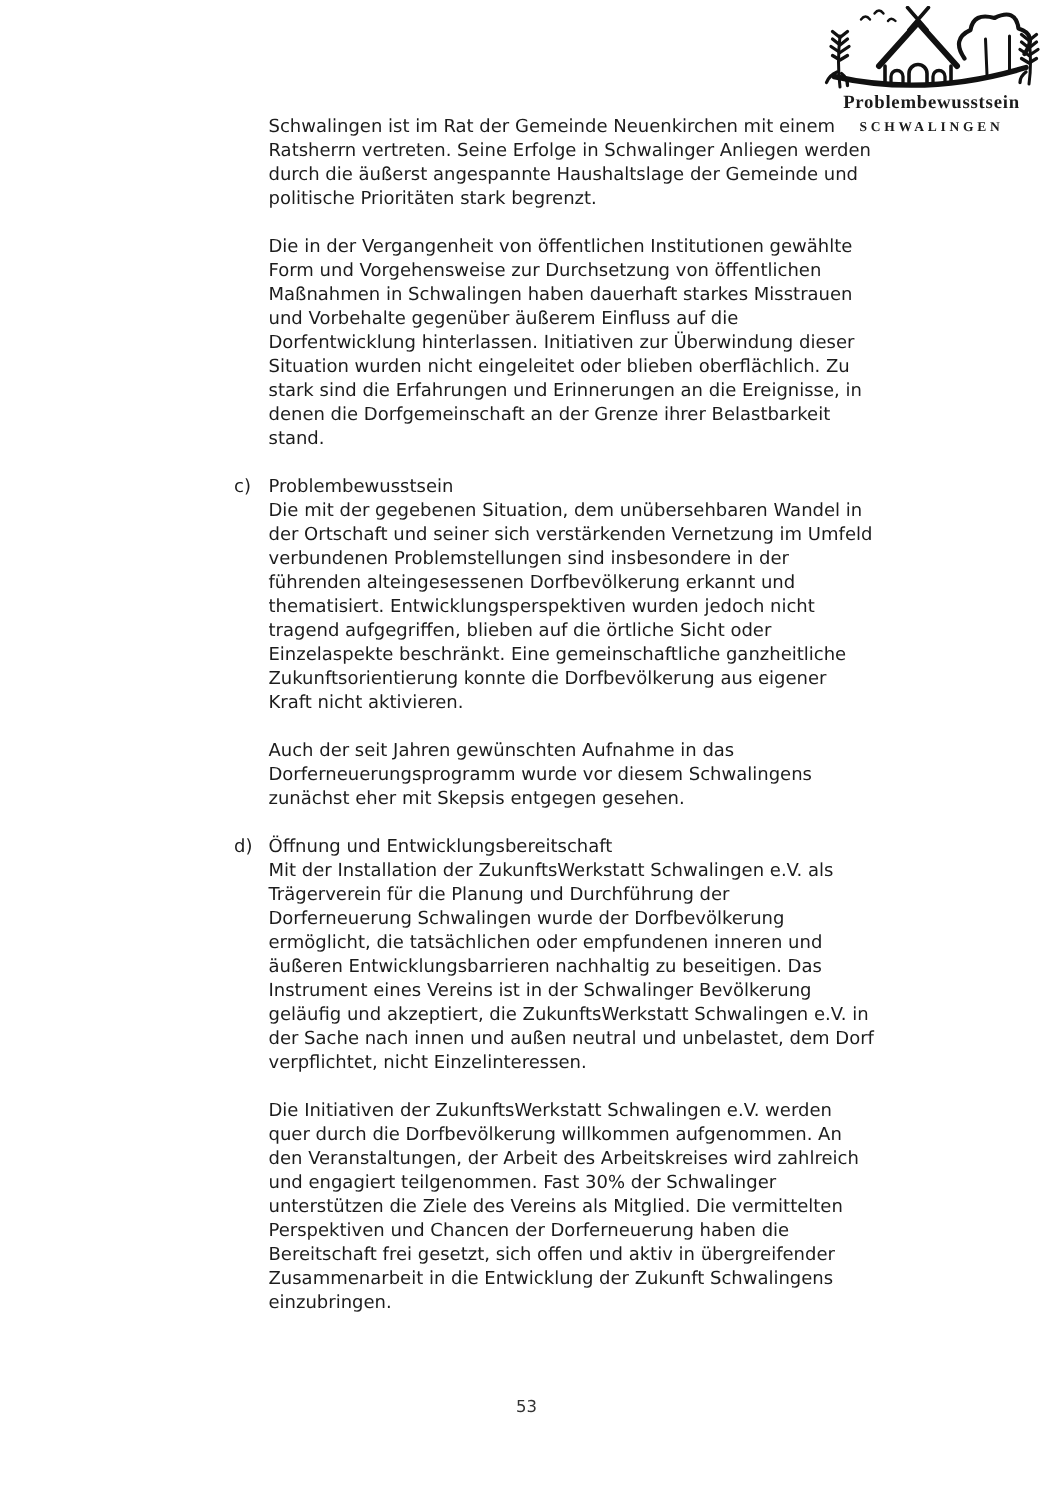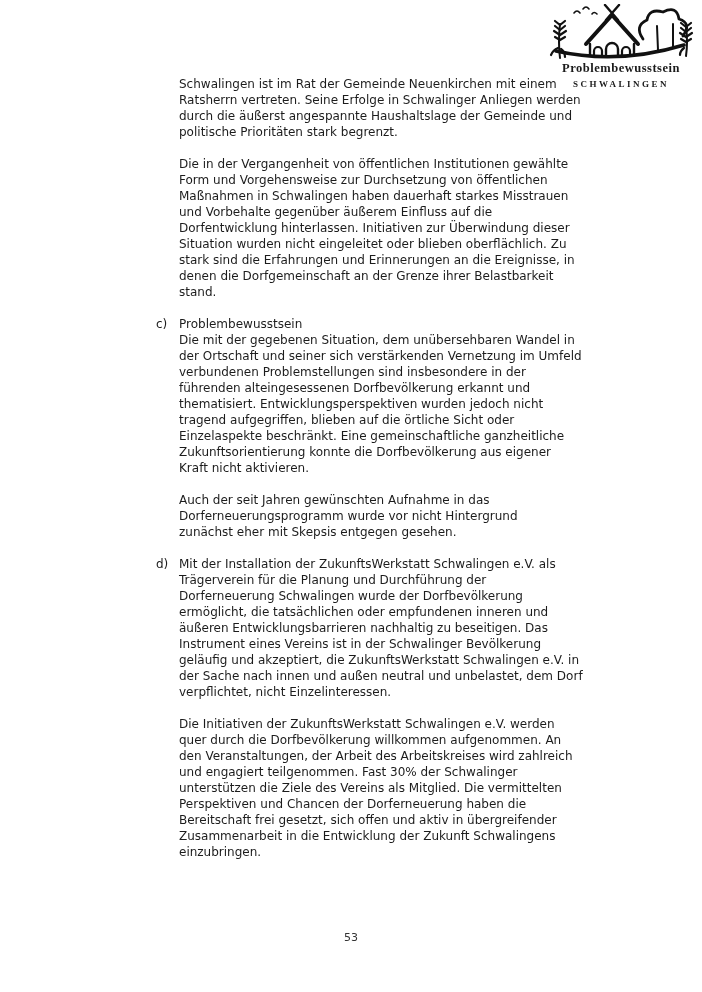--- a/index.html
+++ b/index.html
@@ -141,25 +141,26 @@
 verbundenen Problemstellungen sind insbesondere in der
 führenden alteingesessenen Dorfbevölkerung erkannt und
 thematisiert. Entwicklungsperspektiven wurden jedoch nicht
 tragend aufgegriffen, blieben auf die örtliche Sicht oder
 Einzelaspekte beschränkt. Eine gemeinschaftliche ganzheitliche
 Zukunftsorientierung konnte die Dorfbevölkerung aus eigener
 Kraft nicht aktivieren.</div>
       </div>
       <div class="block">
         <div class="text">Auch der seit Jahren gewünschten Aufnahme in das
-Dorferneuerungsprogramm wurde vor nicht Hintergrund
+Dorferneuerungsprogramm wurde vor diesem Schwalingens
 zunächst eher mit Skepsis entgegen gesehen.</div>
       </div>
       <div class="block">
         <span class="marker">d)</span>
+        <div class="heading">Öffnung und Entwicklungsbereitschaft</div>
         <div class="text">Mit der Installation der ZukunftsWerkstatt Schwalingen e.V. als
 Trägerverein für die Planung und Durchführung der
 Dorferneuerung Schwalingen wurde der Dorfbevölkerung
 ermöglicht, die tatsächlichen oder empfundenen inneren und
 äußeren Entwicklungsbarrieren nachhaltig zu beseitigen. Das
 Instrument eines Vereins ist in der Schwalinger Bevölkerung
 geläufig und akzeptiert, die ZukunftsWerkstatt Schwalingen e.V. in
 der Sache nach innen und außen neutral und unbelastet, dem Dorf
 verpflichtet, nicht Einzelinteressen.</div>
       </div>

